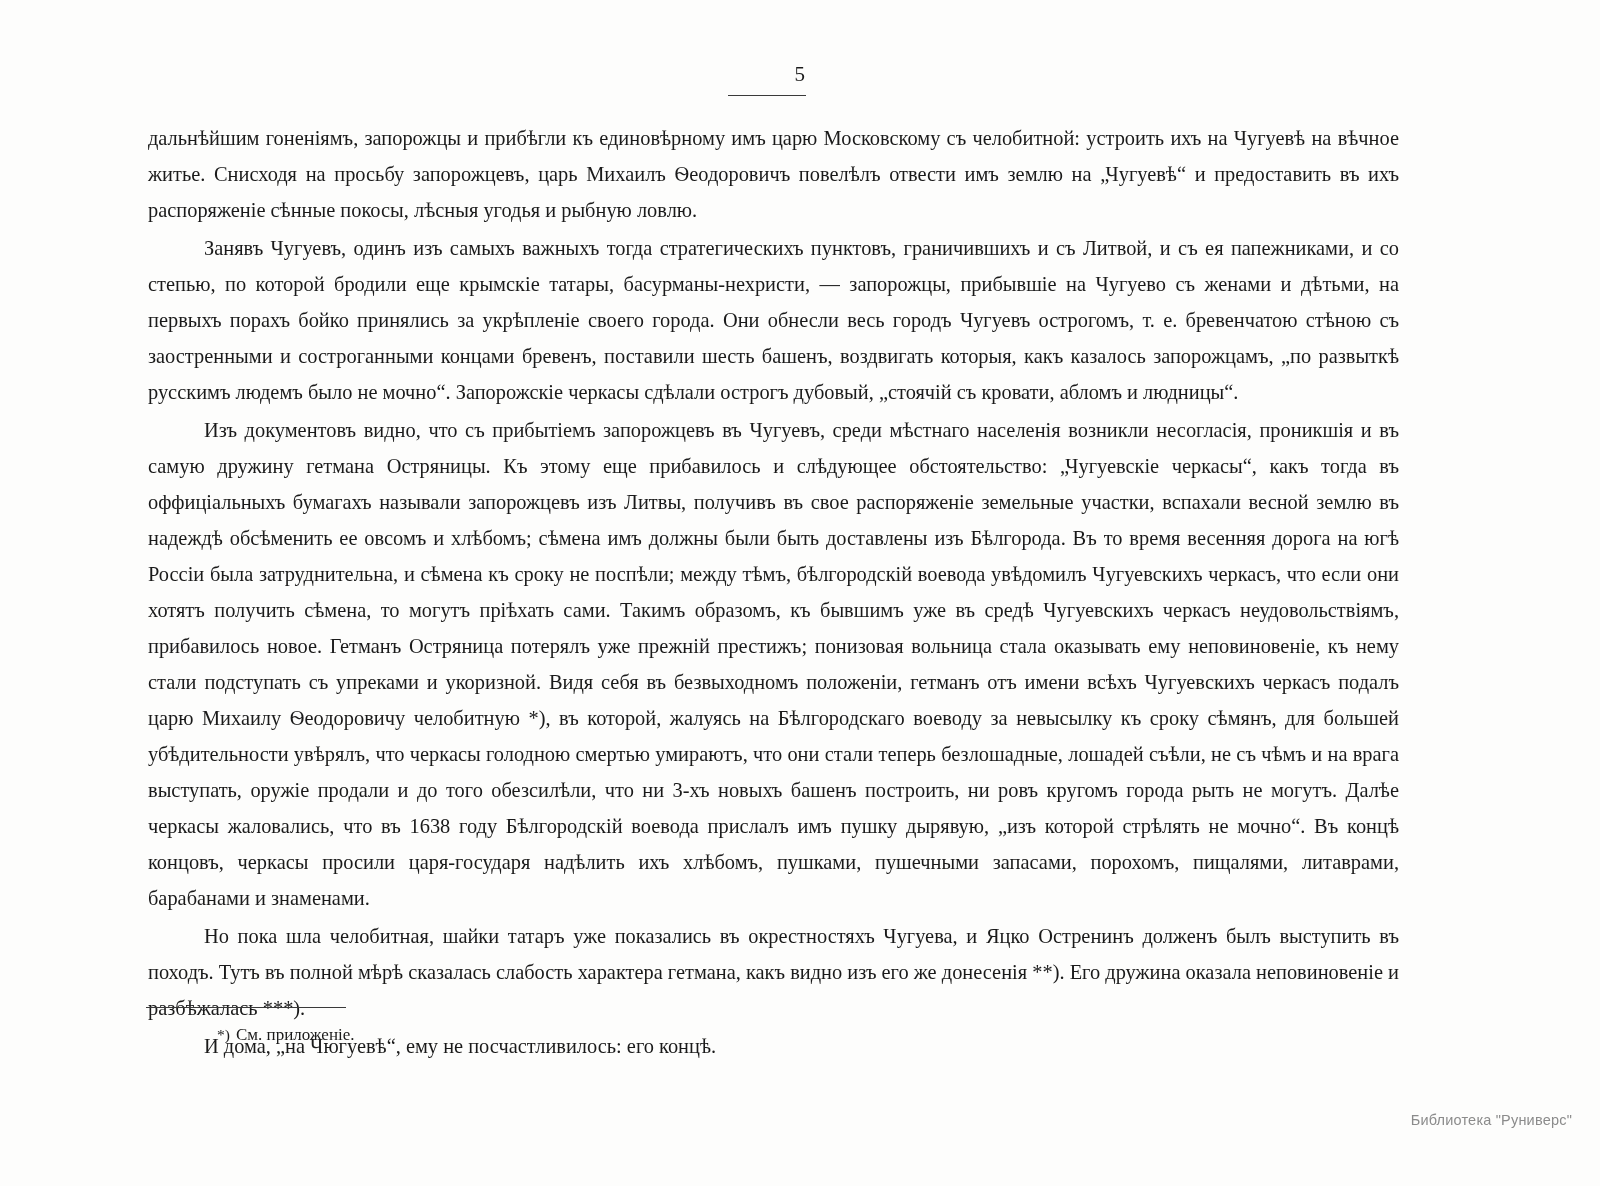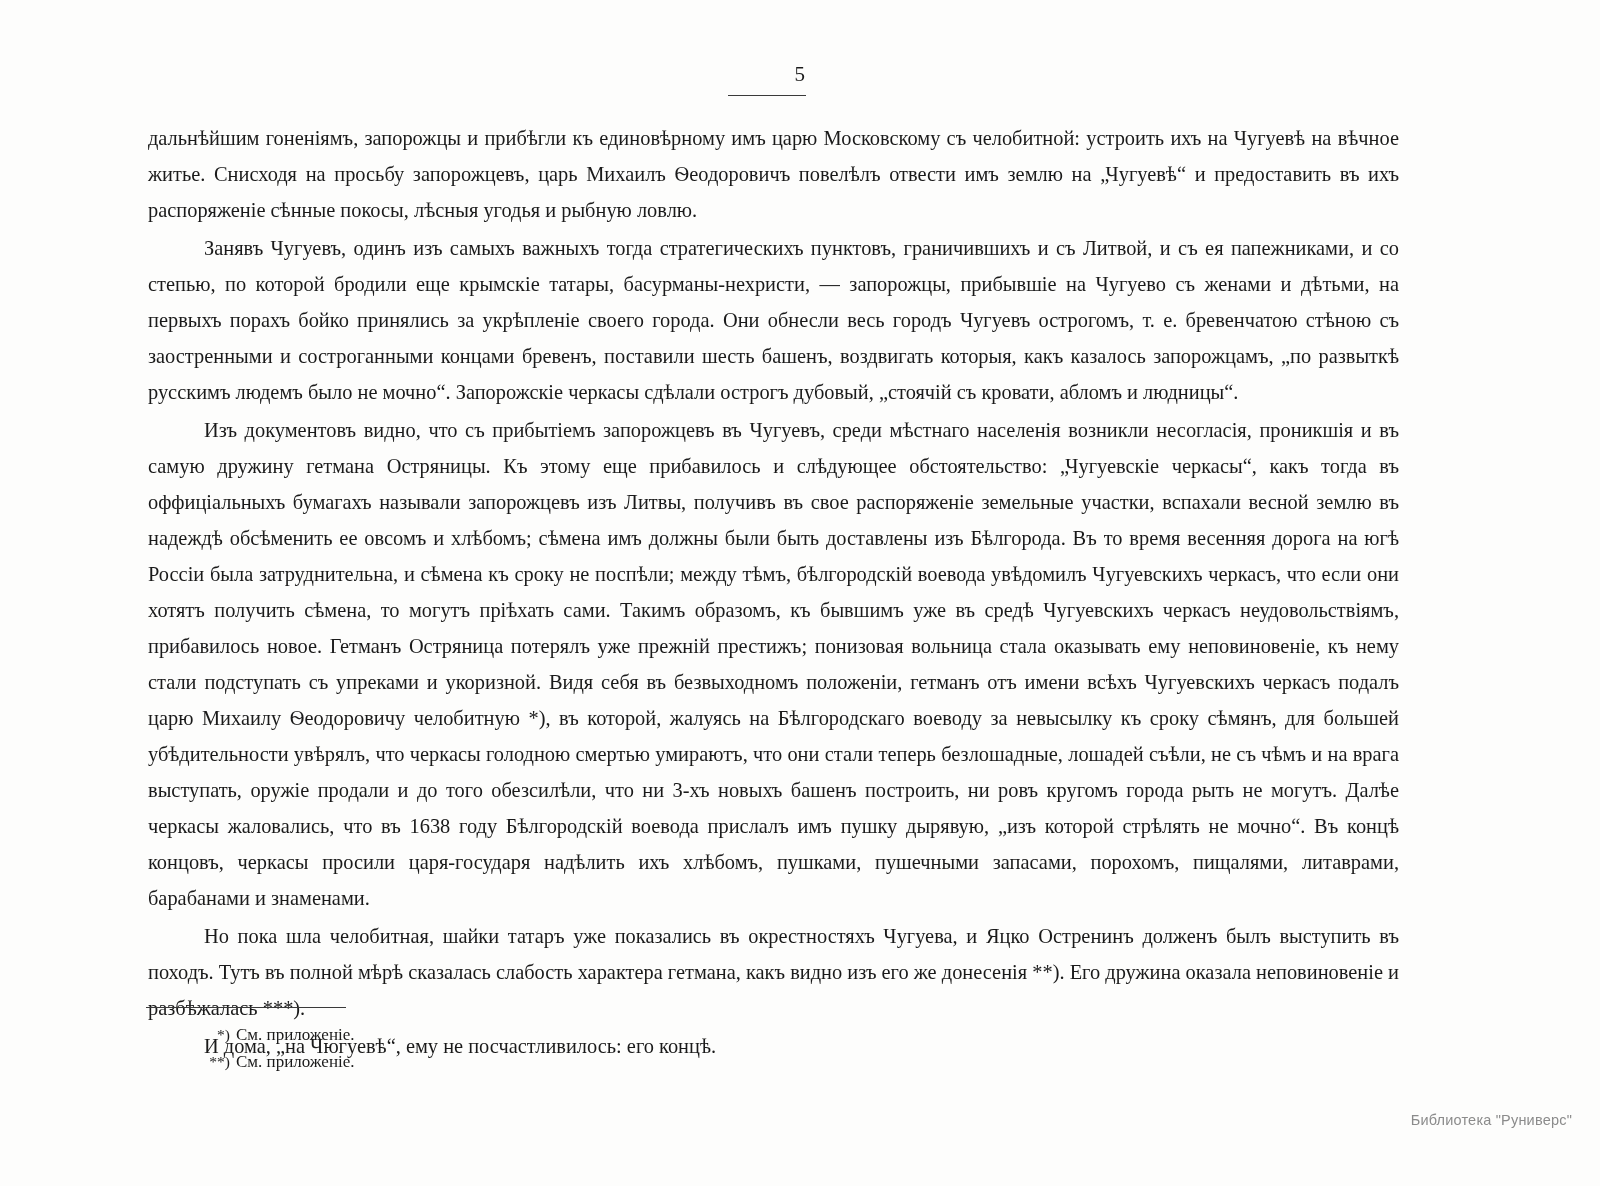--- a/index.html
+++ b/index.html
@@ -108,20 +108,17 @@
     <p>Изъ документовъ видно, что съ прибытіемъ запорожцевъ въ Чугуевъ, среди мѣстнаго населенія возникли несогласія, проникшія и въ самую дружину гетмана Остряницы. Къ этому еще прибавилось и слѣдующее обстоятельство: „Чугуевскіе черкасы“, какъ тогда въ оффиціальныхъ бумагахъ называли запорожцевъ изъ Литвы, получивъ въ свое распоряженіе земельные участки, вспахали весной землю въ надеждѣ обсѣменить ее овсомъ и хлѣбомъ; сѣмена имъ должны были быть доставлены изъ Бѣлгорода. Въ то время весенняя дорога на югѣ Россіи была затруднительна, и сѣмена къ сроку не поспѣли; между тѣмъ, бѣлгородскій воевода увѣдомилъ Чугуевскихъ черкасъ, что если они хотятъ получить сѣмена, то могутъ пріѣхать сами. Такимъ образомъ, къ бывшимъ уже въ средѣ Чугуевскихъ черкасъ неудовольствіямъ, прибавилось новое. Гетманъ Остряница потерялъ уже прежній престижъ; понизовая вольница стала оказывать ему неповиновеніе, къ нему стали подступать съ упреками и укоризной. Видя себя въ безвыходномъ положеніи, гетманъ отъ имени всѣхъ Чугуевскихъ черкасъ подалъ царю Михаилу Ѳеодоровичу челобитную *), въ которой, жалуясь на Бѣлгородскаго воеводу за невысылку къ сроку сѣмянъ, для большей убѣдительности увѣрялъ, что черкасы голодною смертью умираютъ, что они стали теперь безлошадные, лошадей съѣли, не съ чѣмъ и на врага выступать, оружіе продали и до того обезсилѣли, что ни 3-хъ новыхъ башенъ построить, ни ровъ кругомъ города рыть не могутъ. Далѣе черкасы жаловались, что въ 1638 году Бѣлгородскій воевода прислалъ имъ пушку дырявую, „изъ которой стрѣлять не мочно“. Въ концѣ концовъ, черкасы просили царя-государя надѣлить ихъ хлѣбомъ, пушками, пушечными запасами, порохомъ, пищалями, литаврами, барабанами и знаменами.</p>
     <p>Но пока шла челобитная, шайки татаръ уже показались въ окрестностяхъ Чугуева, и Яцко Остренинъ долженъ былъ выступить въ походъ. Тутъ въ полной мѣрѣ сказалась слабость характера гетмана, какъ видно изъ его же донесенія **). Его дружина оказала неповиновеніе и разбѣжалась ***).</p>
     <p>И дома, „на Чюгуевѣ“, ему не посчастливилось: его концѣ.</p>
   </div>
 
   <div class="footnotes">
     <div class="footnote-rule"></div>
     <p class="footnote">
       <span class="marker">*)</span><span class="small-caps-ru">См. приложеніе.</span>
     </p>
-    <p class="footnote">
-      <span class="marker">**)</span><span class="small-caps-ru">См. приложеніе.</span>
-    </p>
   </div>
 
   <div class="watermark">Библиотека "Руниверс"</div>
 
 </div>
 
 </body></html>

